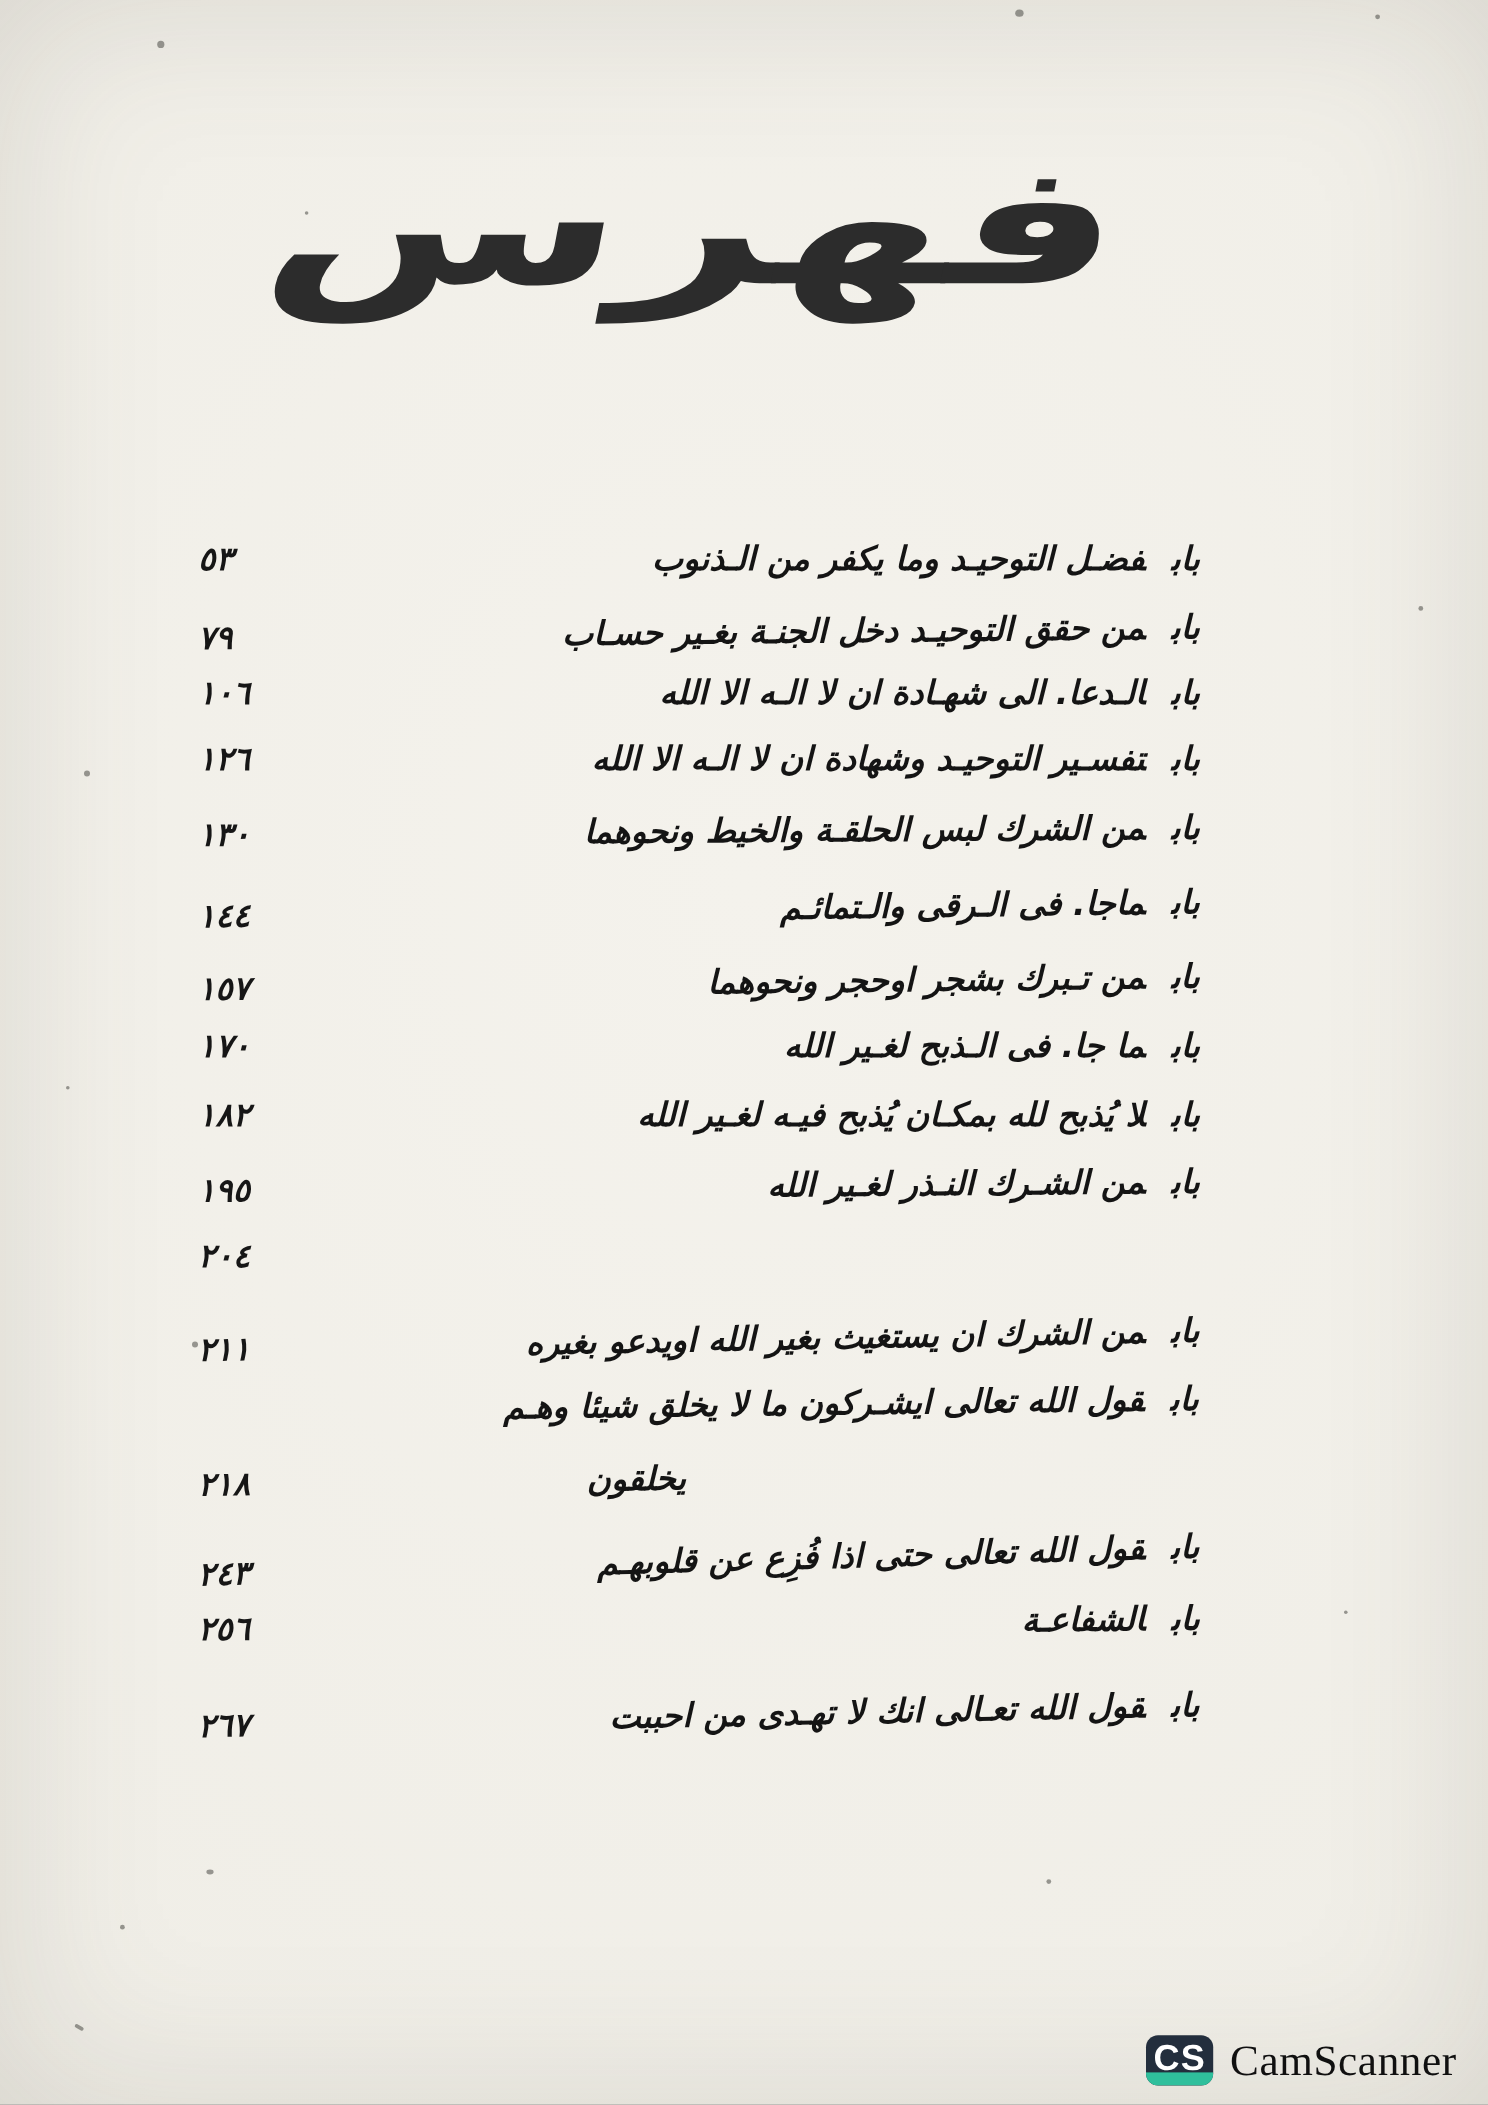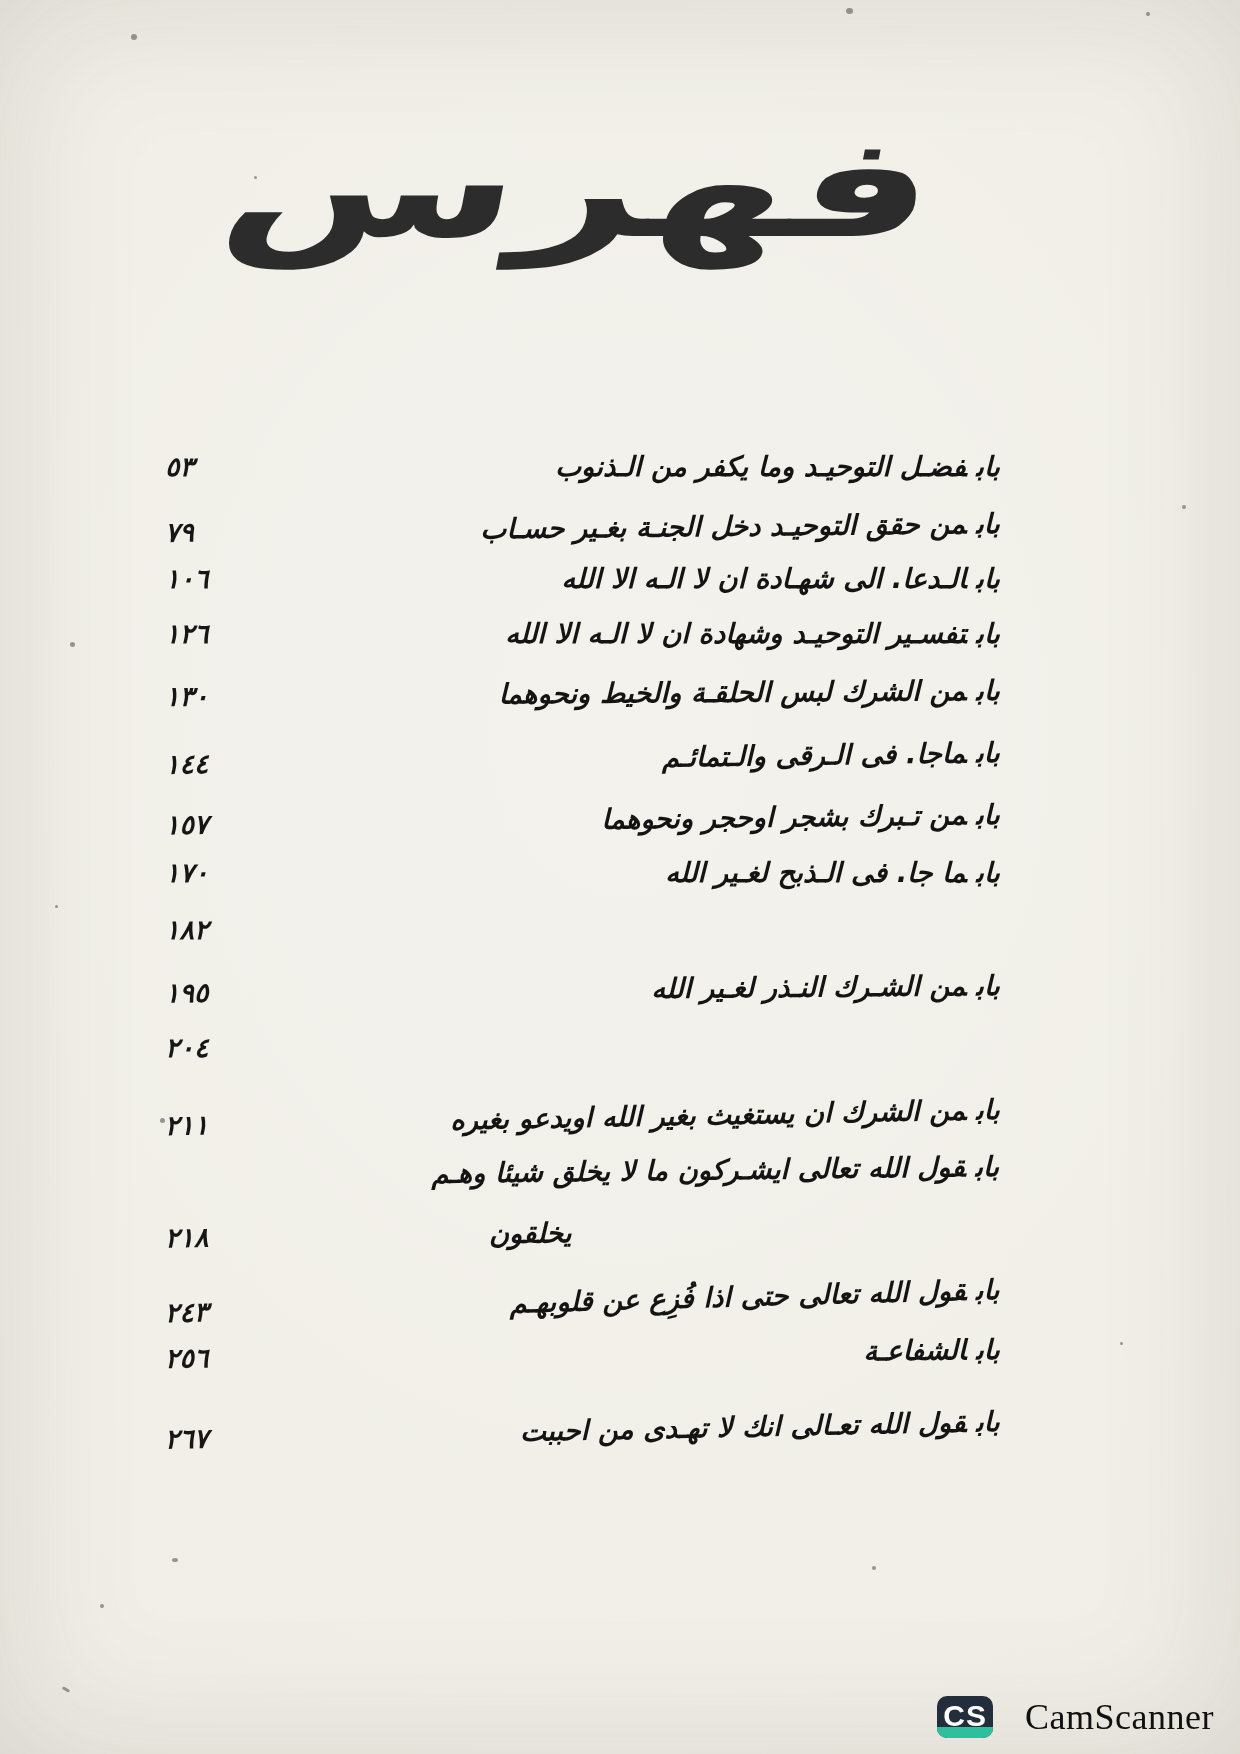--- a/index.html
+++ b/index.html
@@ -30,21 +30,21 @@
   .row .num{
     width:112px; flex:0 0 112px;
     font-weight:700; font-size:27px; letter-spacing:6px;
     padding-bottom:3px; color:#161616;
   }
   .row .entry{
     flex:1; direction:rtl; text-align:right;
     font-weight:700; font-size:27.5px; line-height:1.25; color:#141414;
     padding-bottom:2px;
   }
-  .row .bab{margin-left:10px;}
+  .row .bab{margin-left:22px;}
   .row .t2{text-align:left; padding-left:212px; margin-top:26px;}
   
   .row.r1{height:57px}  .row.r2{height:57px; transform:rotate(-.6deg)}
   .row.r3{height:58px}  .row.r4{height:55px}
   .row.r5{height:55px}  .row.r6{height:57px; transform:rotate(-.4deg)}
   .row.r7{height:62px; transform:rotate(-.8deg)}
   .row.r8{height:62px; transform:rotate(-.7deg)}
   .row.r9{height:58px}  .row.r10{height:57px}
   .row.r11{height:56px; transform:rotate(-.5deg)}
   .row.r12{height:62px}
@@ -60,21 +60,21 @@
     background:#232e3d; overflow:hidden;
     display:flex; align-items:flex-start; justify-content:center;
   }
   .cs-icon .cs-text{
     font-family:"Liberation Sans",sans-serif;
     font-weight:700; font-size:30px; color:#ffffff; margin-top:3px; letter-spacing:1px;
   }
   .cs-icon .cs-strip{position:absolute; left:0; right:0; bottom:0; height:11px; background:#2fbf9c;}
   .wm-name{
     font-family:"Liberation Serif",serif;
-    font-size:36px; color:#101010; margin-left:32px; letter-spacing:.5px;
+    font-size:36px; color:#101010; margin-left:14px; letter-spacing:.5px;
   }
   
   .speck{position:absolute; background:#4a4a46; border-radius:50%; opacity:.55;}
 </style>
 </head>
 <body>
 
 <div class="page">
 
   <div class="title">فهرس</div>
@@ -140,20 +140,24 @@
   <div class="row r9">
     <div class="num">١٧٠</div>
     <div class="entry">
       <div class="t1-line"><span class="bab">باب</span><span class="t1">ما جا. فى الـذبح لغـير الله</span></div>
 
     </div>
   </div>
 
   <div class="row r10">
     <div class="num">١٨٢</div>
+    <div class="entry">
+      <div class="t1-line"><span class="bab">باب</span><span class="t1">لا يُذبح لله بمكـان يُذبح فيـه لغـير الله</span></div>
+
+    </div>
   </div>
 
   <div class="row r11">
     <div class="num">١٩٥</div>
     <div class="entry">
       <div class="t1-line"><span class="bab">باب</span><span class="t1">من الشـرك النـذر لغـير الله</span></div>
 
     </div>
   </div>
 

